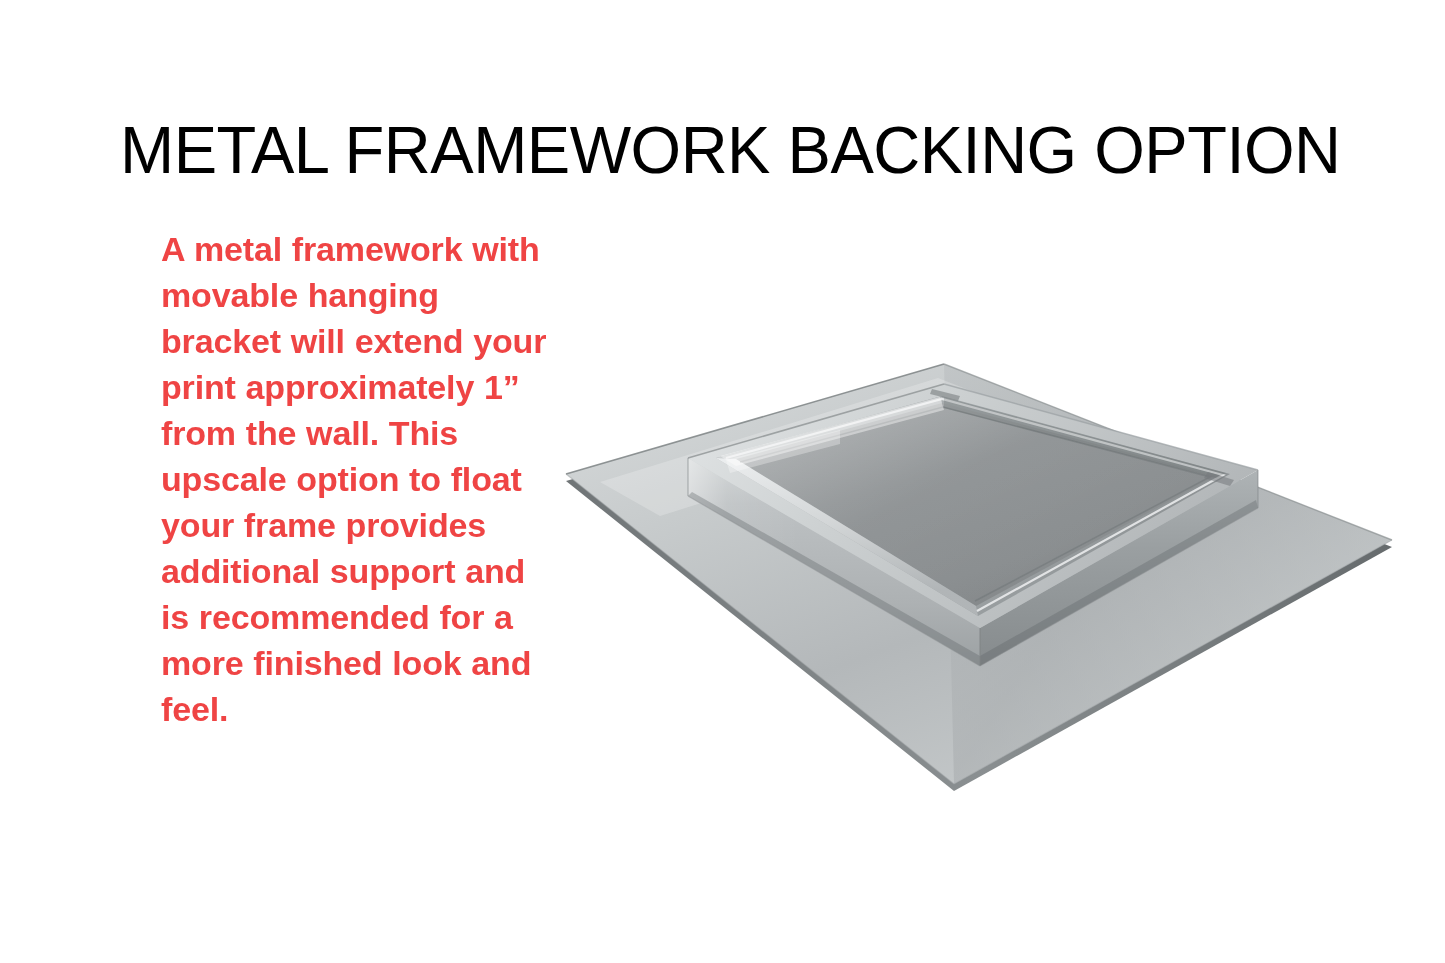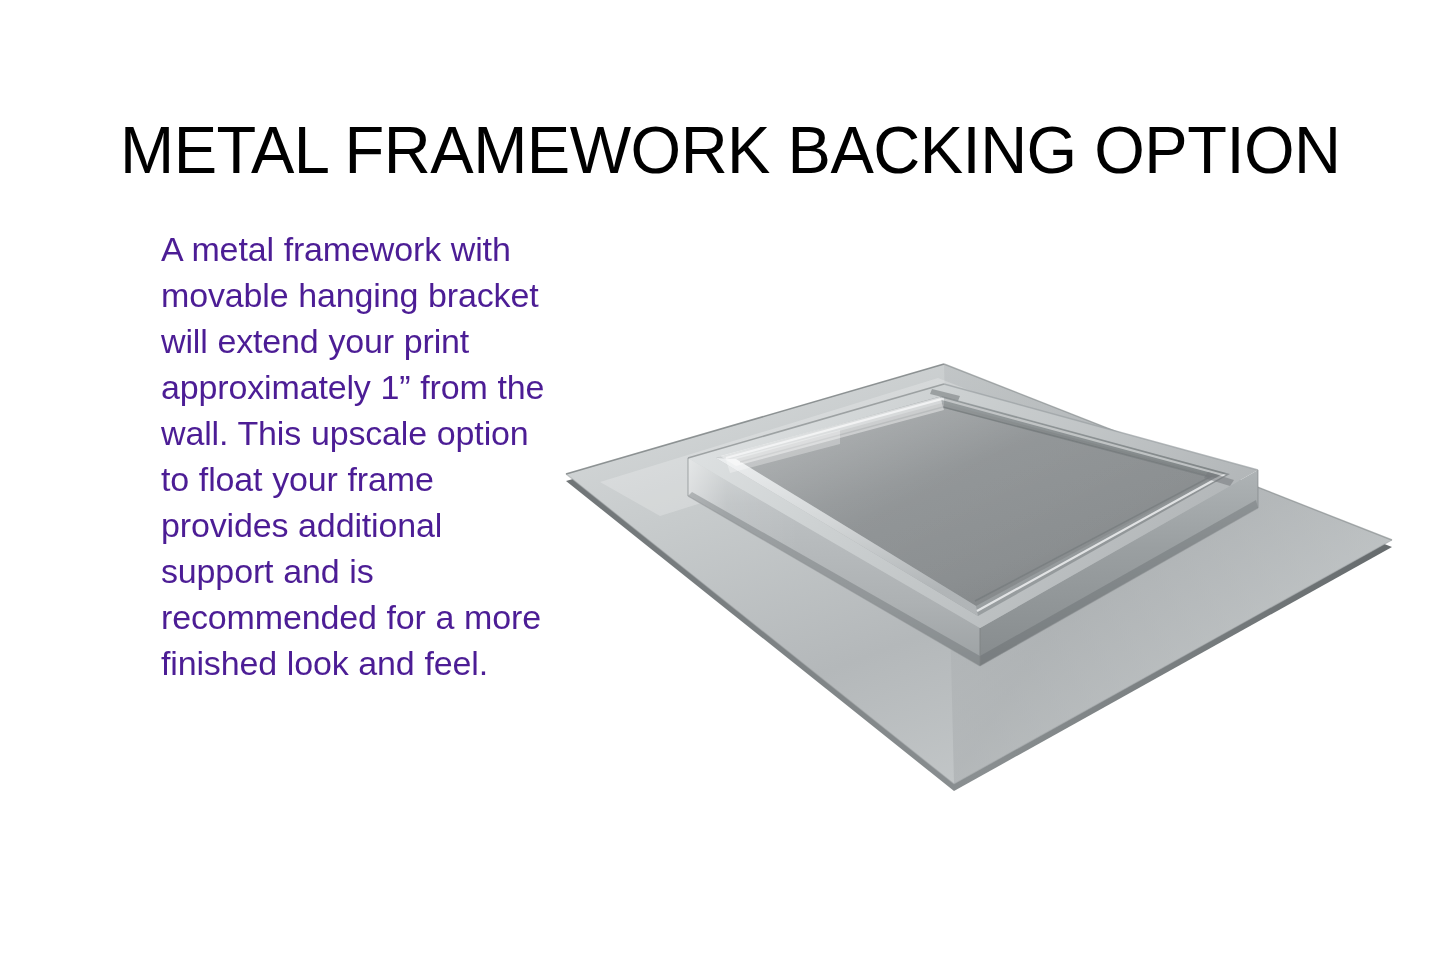--- a/index.html
+++ b/index.html
@@ -37,22 +37,22 @@
   }
 
   
   #body-copy {
     position: absolute;
     left: 161px;
     top: 226px;
     width: 392px;
     font-size: 34px;
     line-height: 46px;
-    font-weight: 400;
-    color: #4c1d95;
+    font-weight: 700;
+    color: #ef4444;
     text-align: left;
     letter-spacing: -0.15px;
     word-spacing: 0.5px;
   }
 
   
   #product-figure {
     position: absolute;
     left: 540px;
     top: 340px;

